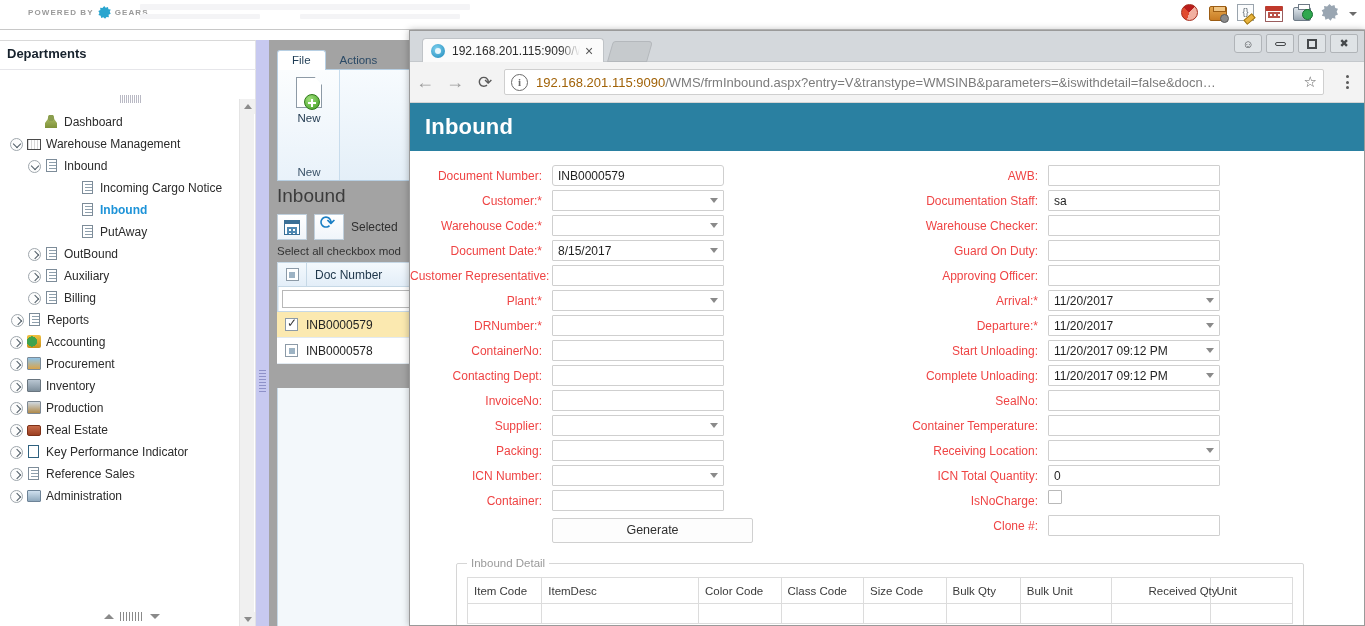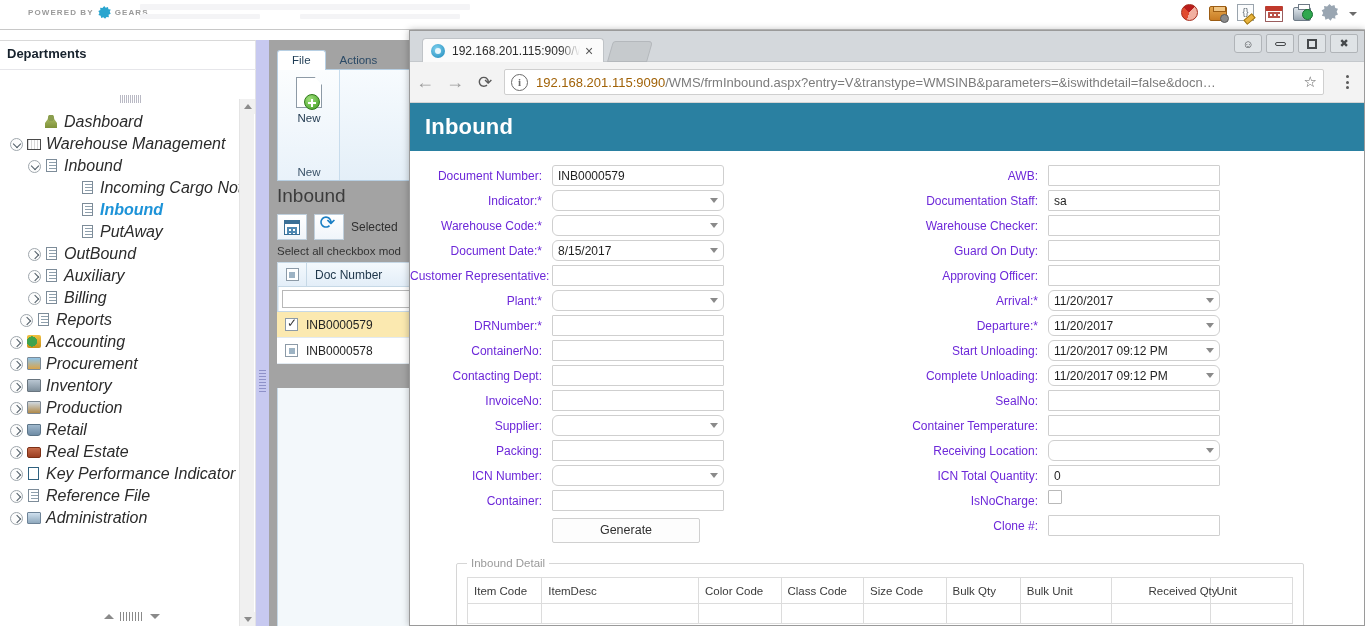--- a/index.html
+++ b/index.html
@@ -163,21 +163,21 @@
   .expander::after {
     content: ""; position: absolute; left: 3px; top: 3.5px;
     width: 5px; height: 5px;
     border-right: 1.4px solid #4d5a64; border-bottom: 1.4px solid #4d5a64;
     transform: rotate(-45deg);
   }
   .expander.open::after { transform: rotate(45deg); left: 3px; top: 2.5px; }
   .expander.blank { border: none; background: none; }
   .expander.blank::after { display: none; }
   .tico { width: 14px; height: 14px; flex: 0 0 14px; margin-right: 5px; position: relative; }
-  .tlabel { font-size: 16px; font-style: italic; }
+  .tlabel { font-size: 12px; }
 
   
   .ic-doc {
     width: 11px; height: 13px; background: #fff;
     border: 1px solid #7d8c99; margin-left: 1px;
     background-image:
       repeating-linear-gradient(to bottom, #8fa0ad 0 1px, transparent 1px 3px);
     background-size: 7px 9px; background-position: 2px 2px;
     background-repeat: no-repeat;
   }
@@ -538,49 +538,49 @@
   .form-area {
     position: relative; padding: 12px 0 0 0;
   }
   .form-cols { display: flex; }
   .form-col { width: 478px; }
   .frow {
     display: flex; align-items: center; height: 25px; margin-bottom: 0;
   }
   .flabel {
     width: 142px; text-align: right; padding-right: 10px;
-    font-size: 12px; color: #6d28d9; white-space: nowrap;
+    font-size: 12px; color: #ef4444; white-space: nowrap;
   }
   .form-col.left .flabel { width: 142px; }
   .form-col.right .flabel { width: 160px; padding-right: 10px; }
   .fctl { width: 172px; height: 21px; position: relative; }
   .ftext {
     width: 172px; height: 21px; border: 1px solid #cfcfcf; border-radius: 3px;
     background: #fff; font-size: 12px; color: #1f1f1f;
     padding: 0 5px; font-family: "Liberation Sans", sans-serif;
     outline: none;
   }
   .ftext.sq { border-radius: 1px; }
   .fselect {
-    width: 172px; height: 21px; border: 1px solid #cfcfcf; border-radius: 6px;
+    width: 172px; height: 21px; border: 1px solid #cfcfcf; border-radius: 1px;
     background: #fff; font-size: 12px; color: #1f1f1f;
     display: flex; align-items: center; padding: 0 5px; cursor: pointer;
   }
   .fselect .val { flex: 1; white-space: nowrap; overflow: hidden; }
   .fcaret {
     width: 0; height: 0; margin-left: 4px;
     border-left: 4px solid transparent; border-right: 4px solid transparent;
     border-top: 5px solid #8a8a8a;
   }
   .fchk {
     width: 14px; height: 14px; border: 1px solid #b9b9b9; background: #fff;
     border-radius: 1px; cursor: pointer;
   }
   .fbtn {
-    width: 148px; height: 25px; border: 1px solid #d0d0d0; border-radius: 2px;
+    width: 201px; height: 25px; border: 1px solid #d0d0d0; border-radius: 2px;
     background: #fdfdfd; font-size: 12.5px; color: #303030;
     cursor: pointer; font-family: "Liberation Sans", sans-serif;
   }
 
   
   .detail-wrap { padding: 10px 62px 0 46px; }
   fieldset.detail {
     border: 1px solid #d6d6d6; border-radius: 2px;
     margin: 0; padding: 8px 10px 10px 10px;
   }
@@ -700,21 +700,21 @@
           </span>
           <span class="tlabel">Auxiliary</span>
         </div>
         <div class="tnode" style="padding-left: 28px;">
           <span class="expander"></span>
           <span class="tico">
             <span class="ic-doc" style="display: block;"></span>
           </span>
           <span class="tlabel">Billing</span>
         </div>
-        <div class="tnode" style="padding-left: 20px;">
+        <div class="tnode" style="padding-left: 11px;">
           <span class="expander"></span>
           <span class="tico">
             <span class="ic-doc" style="display: block;"></span>
           </span>
           <span class="tlabel">Reports</span>
         </div>
         <div class="tnode" style="padding-left: 10px;">
           <span class="expander"></span>
           <span class="tico">
             <span class="ic-acct" style="display: block;"></span>
@@ -738,44 +738,37 @@
         <div class="tnode" style="padding-left: 10px;">
           <span class="expander"></span>
           <span class="tico">
             <span class="ic-prod" style="display: block;"></span>
           </span>
           <span class="tlabel">Production</span>
         </div>
         <div class="tnode" style="padding-left: 10px;">
           <span class="expander"></span>
           <span class="tico">
-            <span class="ic-retail" style="display: block;"></span>
-          </span>
-          <span class="tlabel">Retail</span>
+            <span class="ic-realestate" style="display: block;"></span>
+          </span>
+          <span class="tlabel">Real Estate</span>
         </div>
         <div class="tnode" style="padding-left: 10px;">
           <span class="expander"></span>
           <span class="tico">
-            <span class="ic-realestate" style="display: block;"></span>
-          </span>
-          <span class="tlabel">Real Estate</span>
+            <span class="ic-kpi" style="display: block;"></span>
+          </span>
+          <span class="tlabel">Key Performance Indicator</span>
         </div>
         <div class="tnode" style="padding-left: 10px;">
           <span class="expander"></span>
           <span class="tico">
-            <span class="ic-kpi" style="display: block;"></span>
-          </span>
-          <span class="tlabel">Key Performance Indicator</span>
-        </div>
-        <div class="tnode" style="padding-left: 10px;">
-          <span class="expander"></span>
-          <span class="tico">
             <span class="ic-doc" style="display: block;"></span>
           </span>
-          <span class="tlabel">Reference File</span>
+          <span class="tlabel">Reference Sales</span>
         </div>
         <div class="tnode" style="padding-left: 10px;">
           <span class="expander"></span>
           <span class="tico">
             <span class="ic-admin" style="display: block;"></span>
           </span>
           <span class="tlabel">Administration</span>
         </div>
       </div>
 
@@ -901,21 +894,21 @@
     </div>
 
     <div class="form-area">
       <div class="form-cols">
         <div class="form-col left" id="left-col">
             <div class="frow">
               <div class="flabel">Document Number:</div>
               <div class="fctl"><input type="text" class="ftext" value="INB0000579" style=""></div>
             </div>
             <div class="frow">
-              <div class="flabel">Indicator:*</div>
+              <div class="flabel">Customer:*</div>
               <div class="fctl">
                 <div class="fselect">
                   <span class="val"></span>
                   <span class="fcaret"></span>
                 </div>
               </div>
             </div>
             <div class="frow">
               <div class="flabel">Warehouse Code:*</div>
               <div class="fctl">

